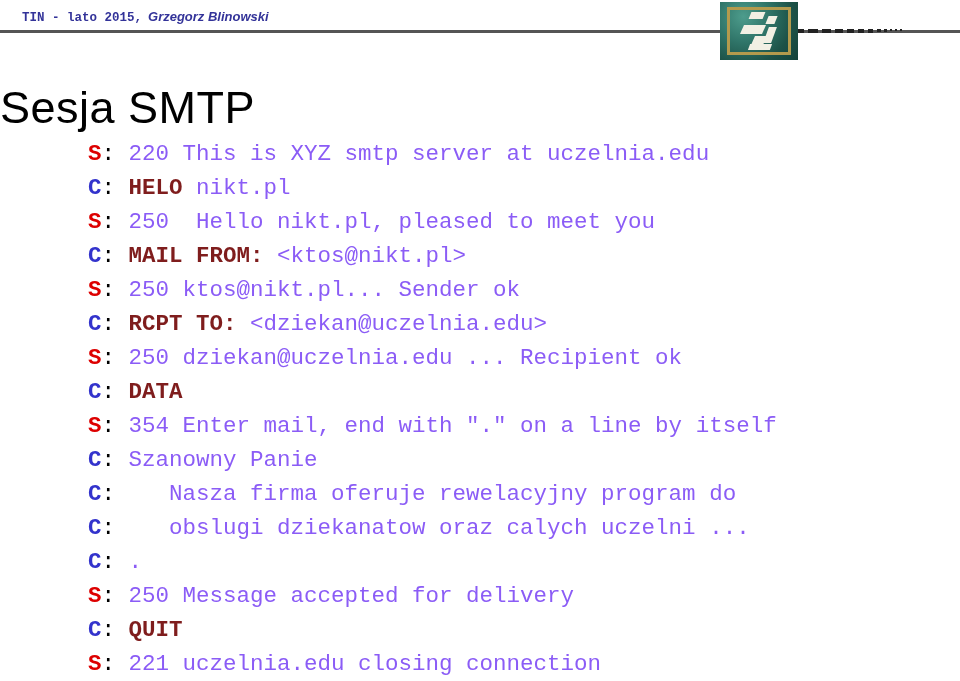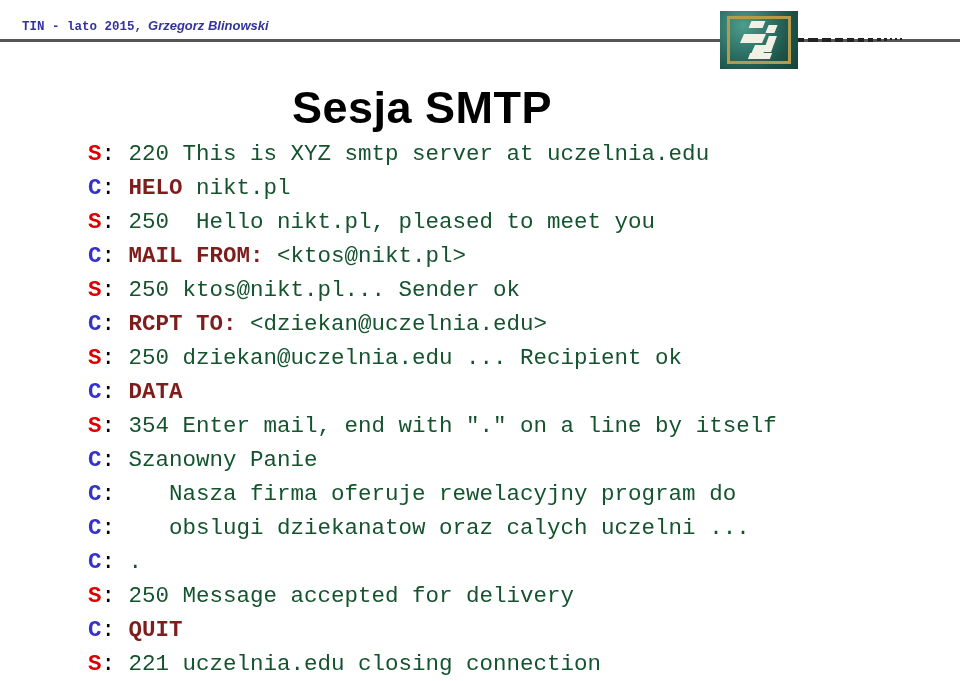--- a/index.html
+++ b/index.html
@@ -12,21 +12,21 @@
     background: #ffffff;
     font-family: "Liberation Sans", sans-serif;
     overflow: hidden;
     position: relative;
   }
 
   
   .slide-header {
     position: absolute;
     left: 0;
-    top: 9px;
+    top: 0;
     width: 800px;
     height: 38px;
   }
   .header-text {
     position: absolute;
     left: 22px;
     top: 9px;
     white-space: nowrap;
     color: #333399;
     font-size: 12.5px;
@@ -106,23 +106,23 @@
   .sh4 { left: 46px; top: 25px; width: 8px;  height: 16px; transform: skewX(-20deg); }
   .sh5 { left: 33px; top: 34px; width: 12px; height: 9px; transform: skewX(-24deg); }
   .sh6 { left: 29px; top: 42px; width: 22px; height: 6px; transform: skewX(-20deg); }
 
   
   .slide-title {
     position: absolute;
     left: 0;
     top: 52px;
     width: 844px;
-    text-align: center;
+    text-align: left;
     font-family: "Liberation Sans", sans-serif;
-    font-weight: bold;
+    font-weight: normal;
     font-size: 45px;
     color: #000000;
     letter-spacing: 0.5px;
   }
 
   
   .transcript {
     position: absolute;
     left: 88px;
     top: 137px;
@@ -145,21 +145,21 @@
     font-weight: bold;
   }
   .colon {
     color: #000000;
   }
   .cmd {
     color: #7f1d1d;
     font-weight: bold;
   }
   .plain {
-    color: #14532d;
+    color: #8b5cf6;
     text-align: right;
   }
 </style>
 </head>
 <body>
 
 <div class="slide-header">
   <div class="header-text">
     <span class="header-course">TIN -  lato 2015,</span><span class="header-author">Grzegorz Blinowski</span>
   </div>

